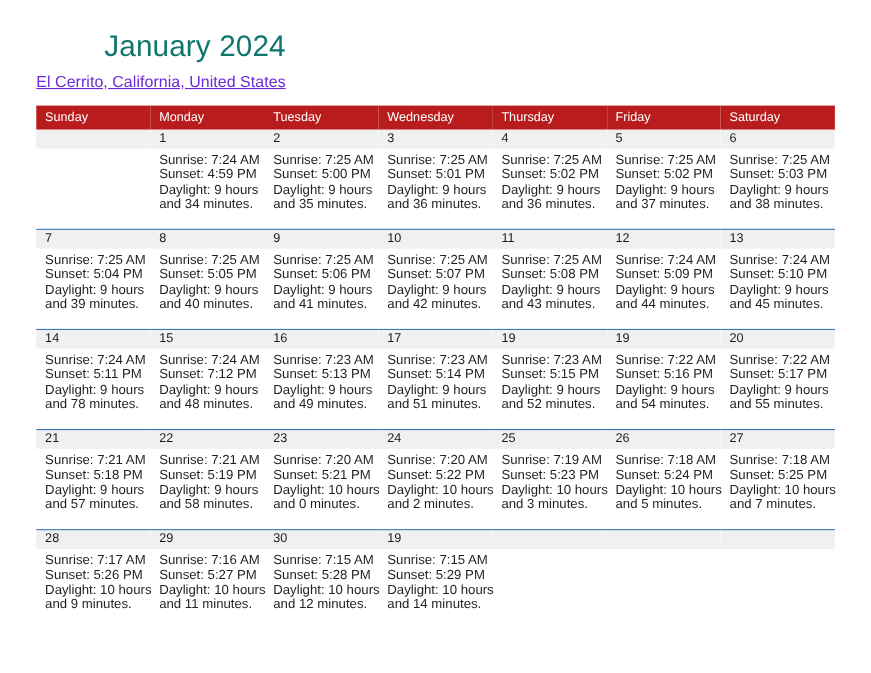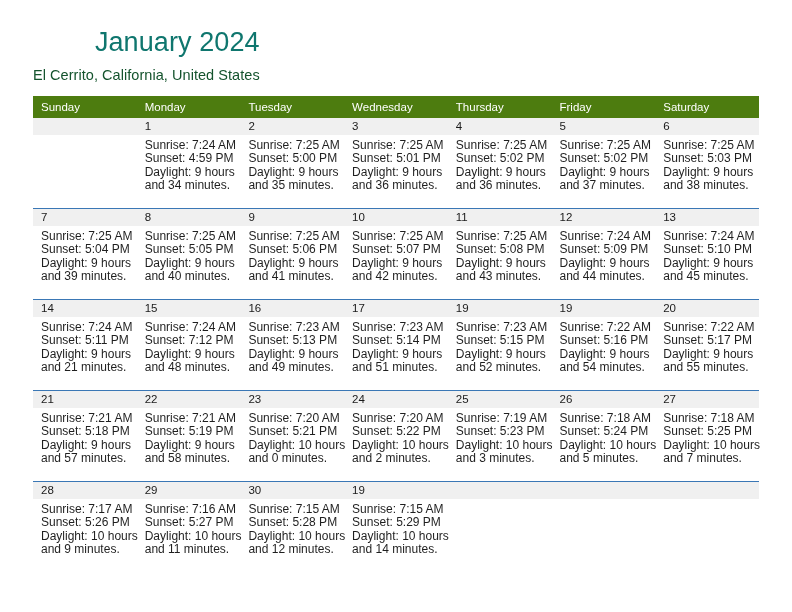--- a/index.html
+++ b/index.html
@@ -69,34 +69,35 @@
   }
   .cal-title {
     font-size: 27px;
     font-weight: normal;
     color: #0f766e;
     line-height: 1.1;
     letter-spacing: 0.1px;
   }
   .cal-subtitle {
     font-size: 14.5px;
-    color: #14532d;
+    color: #6d28d9;
     margin-top: 9px;
     letter-spacing: 0.05px;
+    text-decoration: underline;
   }
 
   
   .calendar {
     margin: 13px 33px 0 33px;
     width: 726px;
     border-collapse: collapse;
     table-layout: fixed;
   }
   .calendar th {
-    background: #4d7c0f;
+    background: #b91c1c;
     color: #ffffff;
     font-weight: normal;
     font-size: 11.5px;
     text-align: left;
     padding: 5px 0 5px 8px;
     height: 20px;
     box-sizing: border-box;
   }
   .calendar td {
     vertical-align: top;
@@ -323,21 +324,21 @@
           </td>
         </tr>
         <tr class="wk-row">
           <td>
             <div class="daycell">
               <div class="daynum">14</div>
               <div class="dayinfo">
                 <div>Sunrise: 7:24 AM</div>
                 <div>Sunset: 5:11 PM</div>
                 <div>Daylight: 9 hours</div>
-                <div>and 21 minutes.</div>
+                <div>and 78 minutes.</div>
               </div>
             </div>
           </td>
           <td>
             <div class="daycell">
               <div class="daynum">15</div>
               <div class="dayinfo">
                 <div>Sunrise: 7:24 AM</div>
                 <div>Sunset: 7:12 PM</div>
                 <div>Daylight: 9 hours</div>

